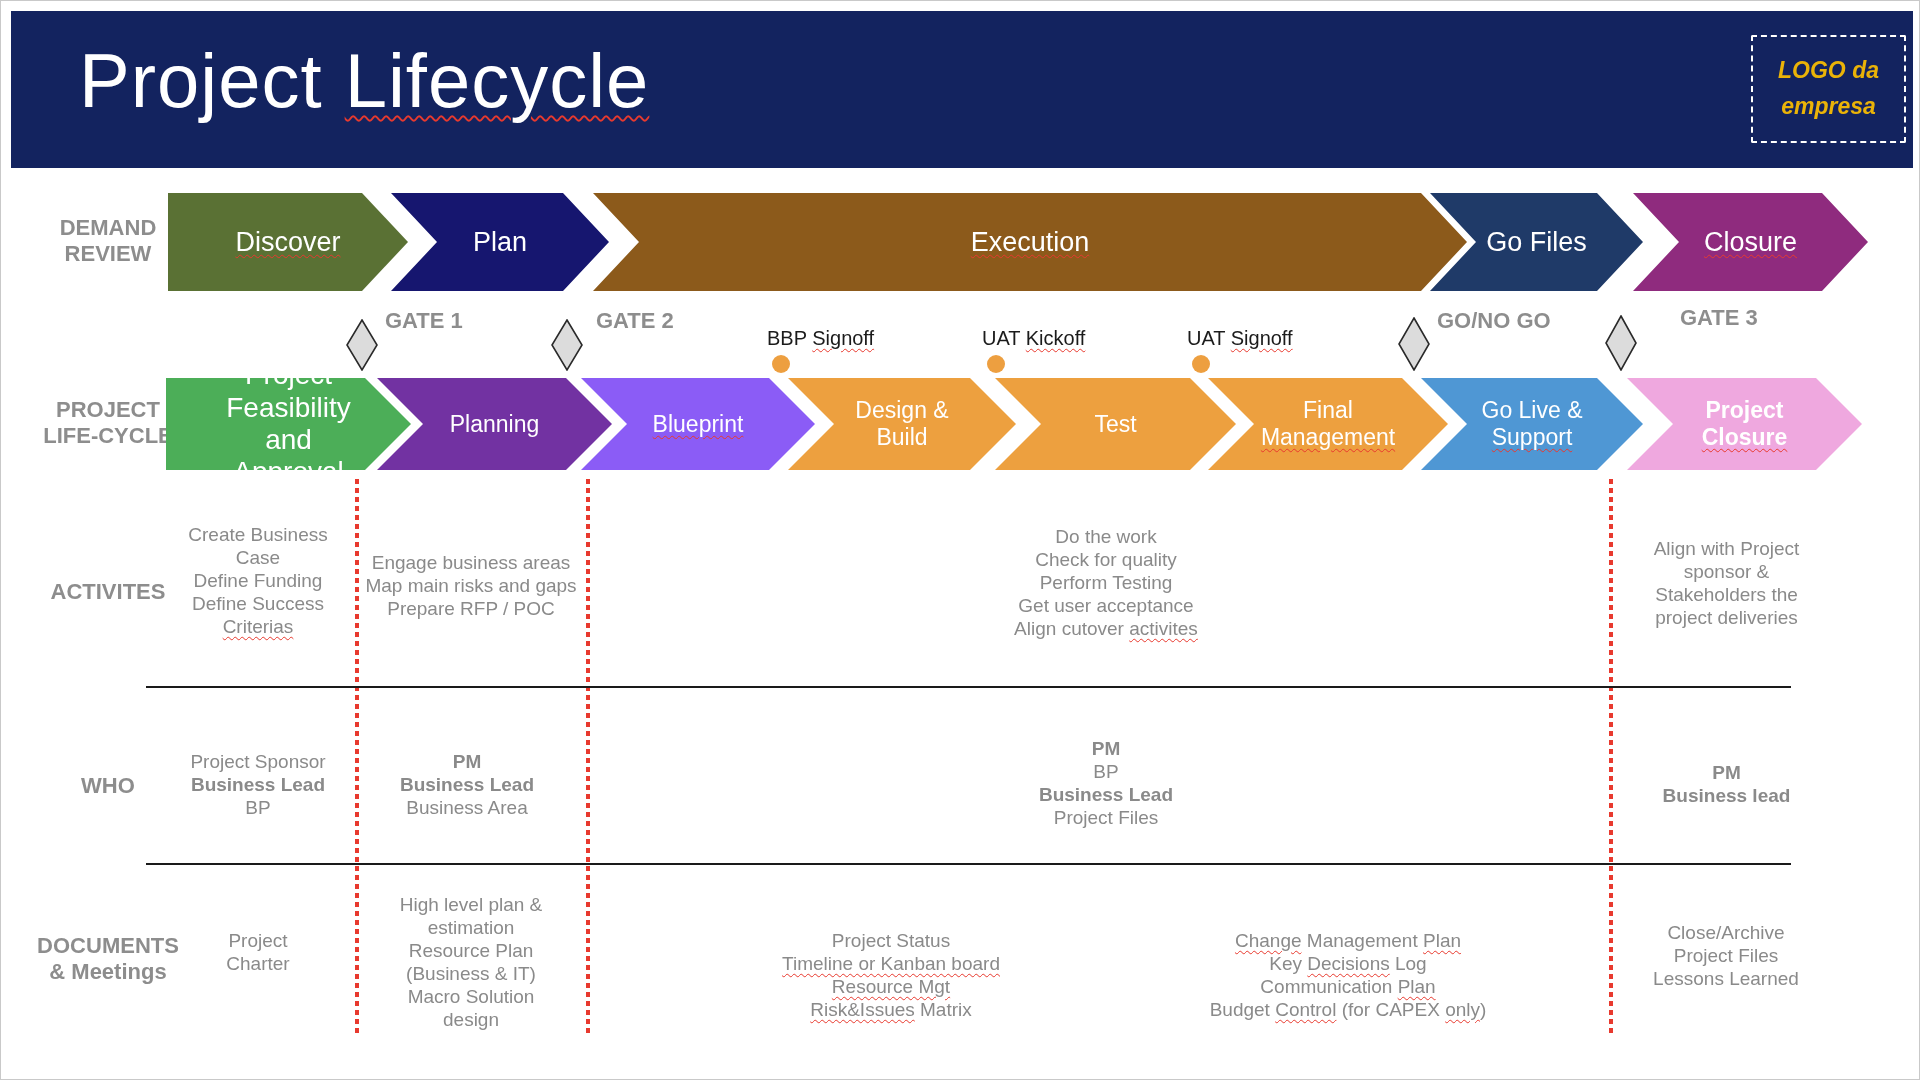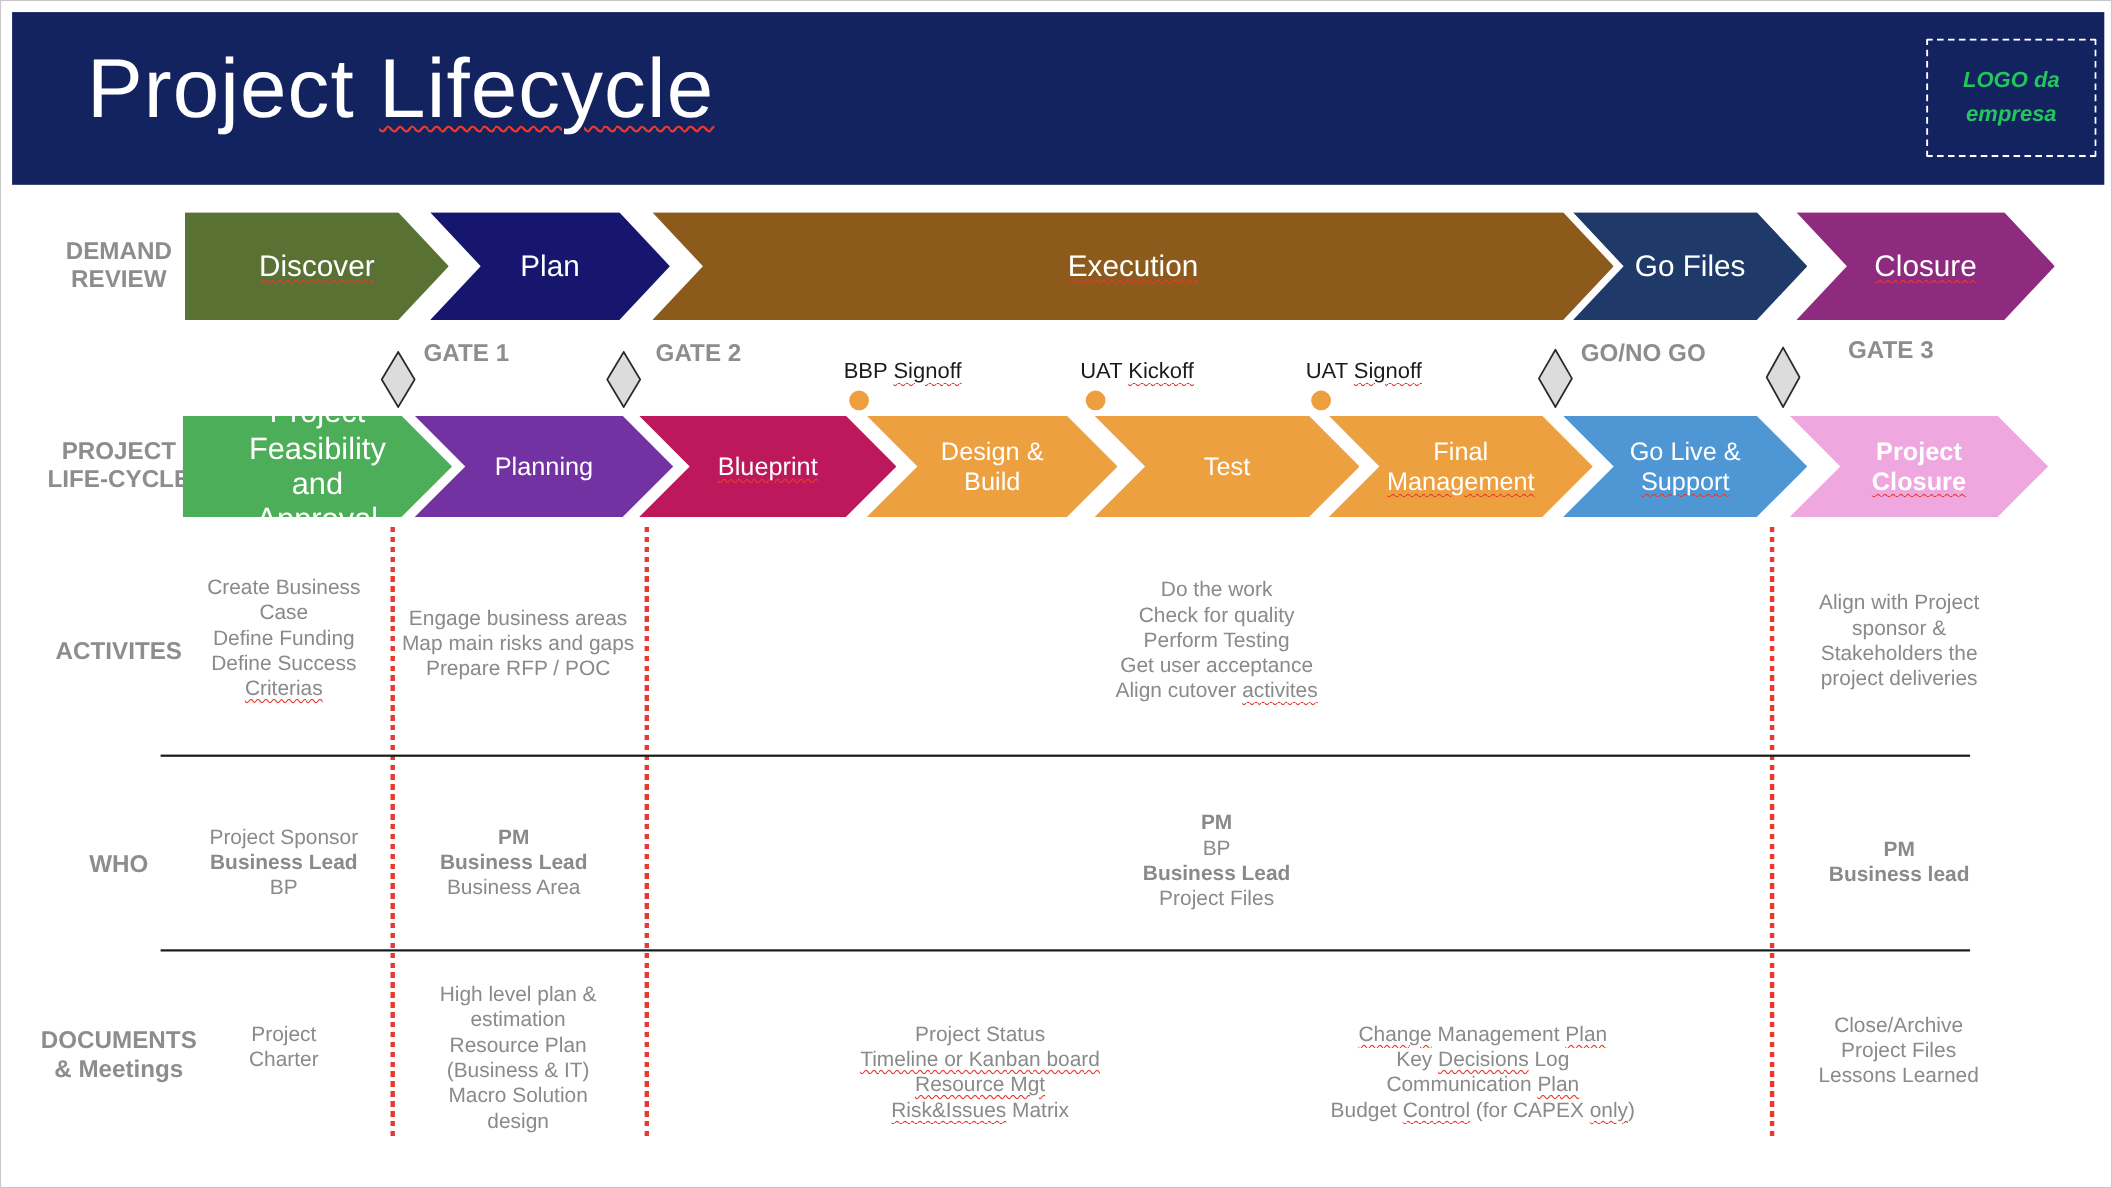--- a/index.html
+++ b/index.html
@@ -2,21 +2,21 @@
 <html><head>
 <meta charset="utf-8">
 <style>
   * { margin:0; padding:0; box-sizing:border-box; }
   html,body { width:1920px; height:1080px; background:#f2f2f2; font-family:"Liberation Sans", sans-serif; }
   .slide { position:absolute; left:0; top:0; width:1920px; height:1080px; background:#ffffff; border:1px solid #c9c9c9; overflow:hidden; }
 
   
   .header { position:absolute; left:10px; top:10px; width:1902px; height:157px; background:#13235f; }
   .title { position:absolute; left:68px; top:26px; font-size:76px; font-weight:400; color:#ffffff; letter-spacing:1px; white-space:nowrap; }
-  .logo-box { position:absolute; left:1740px; top:24px; width:155px; height:108px; border:2px dashed #ffffff; border-radius:2px; color:#22c55e; font-size:20px; font-weight:bold; font-style:italic; text-align:center; display:flex; flex-direction:column; justify-content:center; line-height:1.55; }
+  .logo-box { position:absolute; left:1740px; top:24px; width:155px; height:108px; border:2px dashed #ffffff; border-radius:2px; color:#eab308; font-size:23px; font-weight:bold; font-style:italic; text-align:center; display:flex; flex-direction:column; justify-content:center; line-height:1.55; }
 
   
   .rowlabel { position:absolute; left:28px; width:158px; text-align:center; color:#8d8d8d; font-weight:bold; font-size:22px; line-height:1.18; }
   .lbl-demand { top:214px; }
   .lbl-lifecycle { top:396px; }
   .lbl-activities { top:578px; }
   .lbl-who { top:772px; }
   .lbl-docs { top:932px; }
 
   
@@ -171,21 +171,21 @@
     <div class="mile-label"><span>UAT </span><span class="sq">Signoff</span></div>
     <div class="dot" style="background: rgb(237, 159, 64);"></div>
   </div>
 
   <div class="chev first r2 p0" style="background: rgb(76, 174, 88);">
       <span class="chev-label">Project Feasibility and Approval</span>
     </div>
   <div class="chev r2 p1" style="background: rgb(114, 50, 162);">
       <span class="chev-label">Planning</span>
     </div>
-  <div class="chev r2 p2" style="background: #be185d; text-align: right;">
+  <div class="chev r2 p2" style="background: #8b5cf6; text-align: right;">
       <span class="chev-label"><span class="sq">Blueprint</span></span>
     </div>
   <div class="chev r2 p3" style="background: rgb(237, 160, 63);">
       <span class="chev-label">Design &amp; Build</span>
     </div>
   <div class="chev r2 p4" style="background: rgb(237, 160, 63);">
       <span class="chev-label">Test</span>
     </div>
   <div class="chev r2 p5" style="background: rgb(237, 160, 63);">
       <span class="chev-label"><span>Final </span><span class="sq">Management</span></span>

